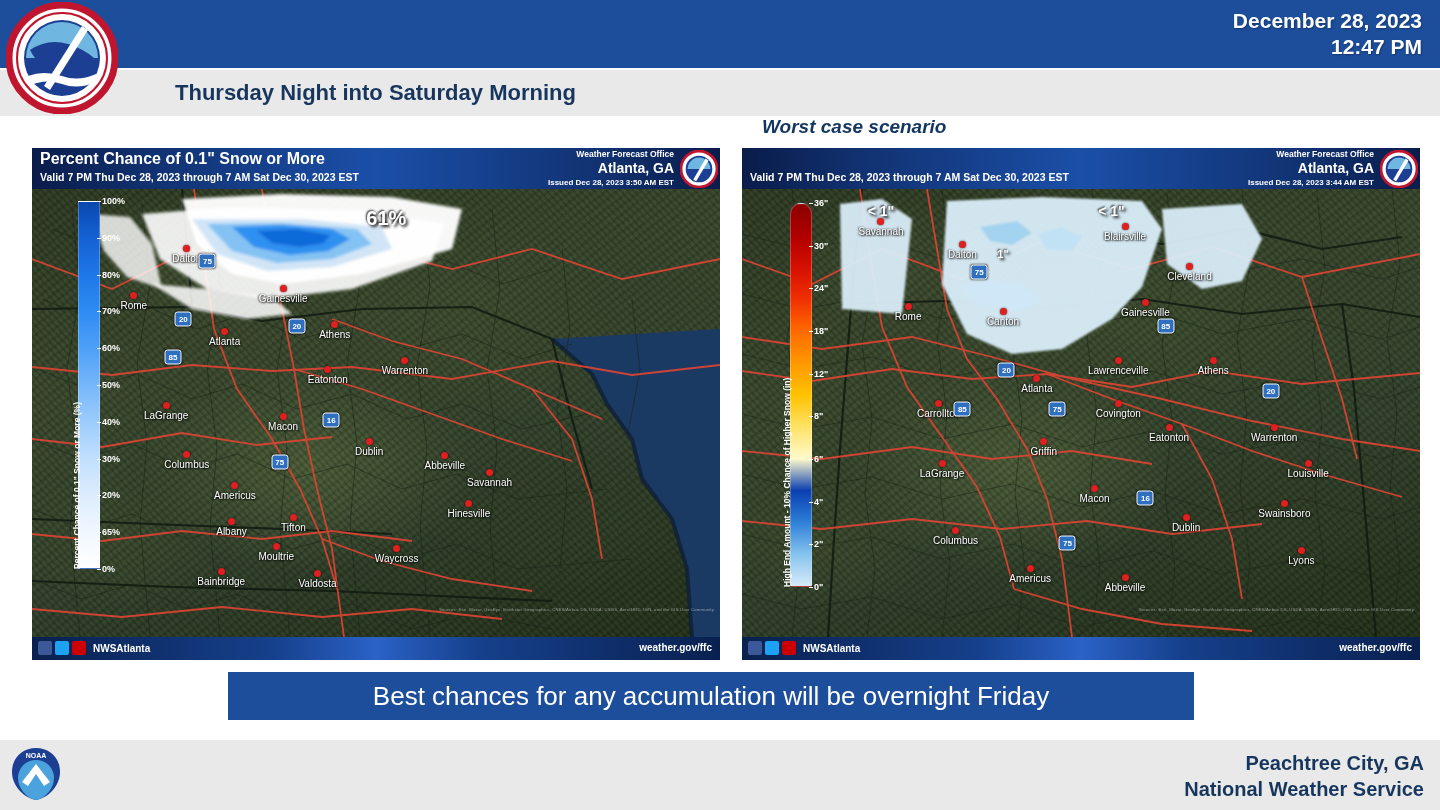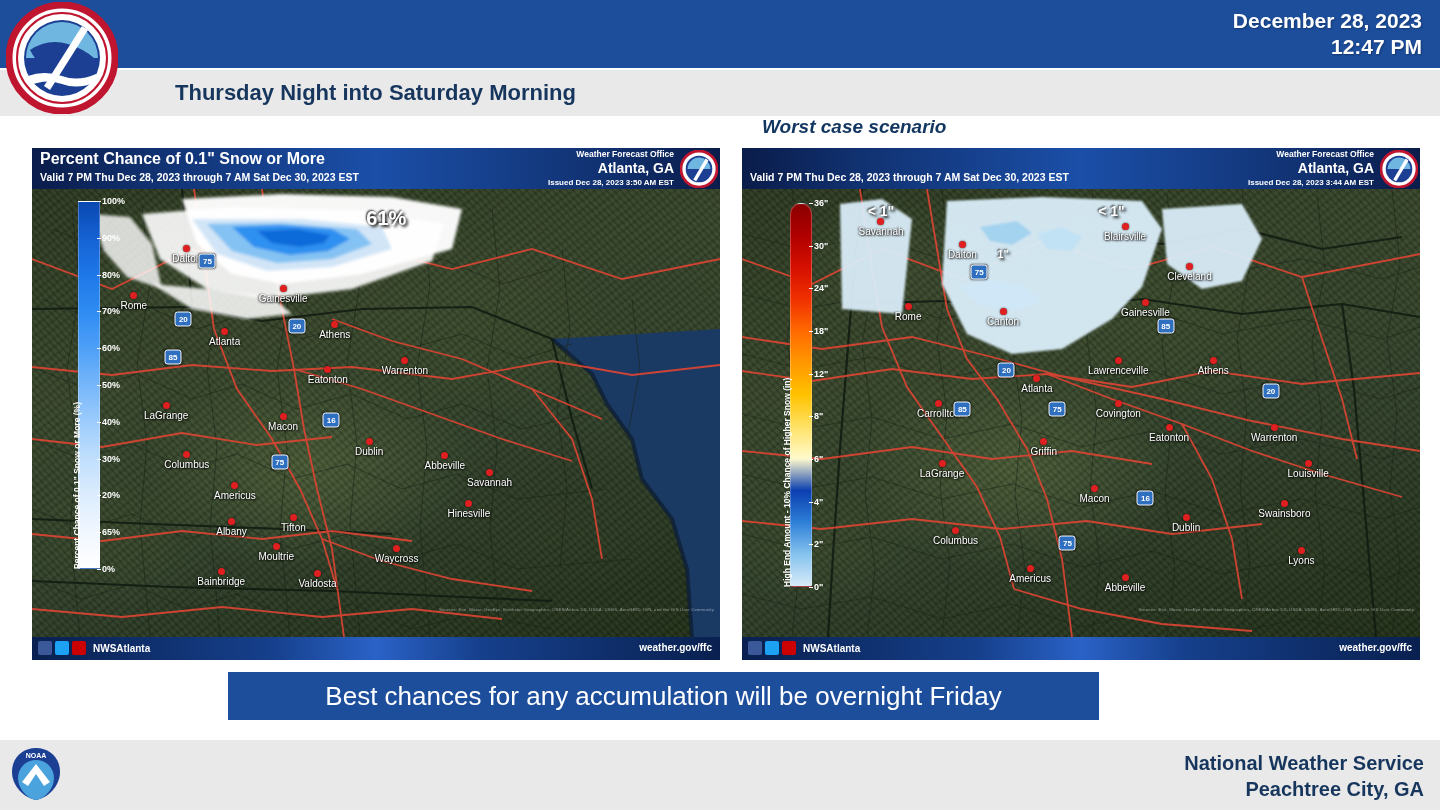--- a/index.html
+++ b/index.html
@@ -159,21 +159,21 @@
     box-shadow: 0 0 2px rgba(0,0,0,.7);
   }
   .annot {
     position: absolute; color: #ffffff; font-weight: bold; white-space: nowrap;
     text-shadow: 2px 2px 3px rgba(0,0,0,.95), -1px -1px 2px rgba(0,0,0,.8);
     transform: translate(-50%, -50%);
   }
 
   
   .caption-box {
-    position: absolute; left: 228px; top: 672px; width: 871px; height: 48px;
+    position: absolute; left: 228px; top: 672px; width: 966px; height: 48px;
     background: #1d4e9c; display: flex; align-items: center; justify-content: center;
   }
   .caption-text { color: #ffffff; font-size: 26px; }
 
   
   .bottom-bar {
     position: absolute; left: 0; top: 740px; width: 1440px; height: 70px;
     background: #e9e9e9;
   }
   .noaa-logo { position: absolute; left: 8px; top: 746px; width: 56px; height: 56px; }
@@ -652,17 +652,17 @@
   </div>
 
   <div class="bottom-bar"></div>
   <svg class="noaa-logo" viewBox="0 0 56 56">
     <path d="M28 2 C14 2 4 12 4 26 C4 40 16 52 28 54 C40 52 52 40 52 26 C52 12 42 2 28 2 Z" fill="#1c3f94"></path>
     <path d="M28 14 C18 14 10 22 10 32 C10 42 18 52 28 54 C38 52 46 42 46 32 C46 22 38 14 28 14 Z" fill="#4aa3dc"></path>
     <path d="M28 18 L14 36 L20 40 L28 28 L36 40 L42 36 Z" fill="#ffffff"></path>
     <text x="28" y="12" font-size="7" font-family="Liberation Sans, sans-serif" fill="#ffffff" text-anchor="middle" font-weight="bold">NOAA</text>
   </svg>
   <div class="nws-right">
+    <div>Peachtree City, GA</div>
     <div>National Weather Service</div>
-    <div>Peachtree City, GA</div>
   </div>
 
 </div>
 
 </body></html>

